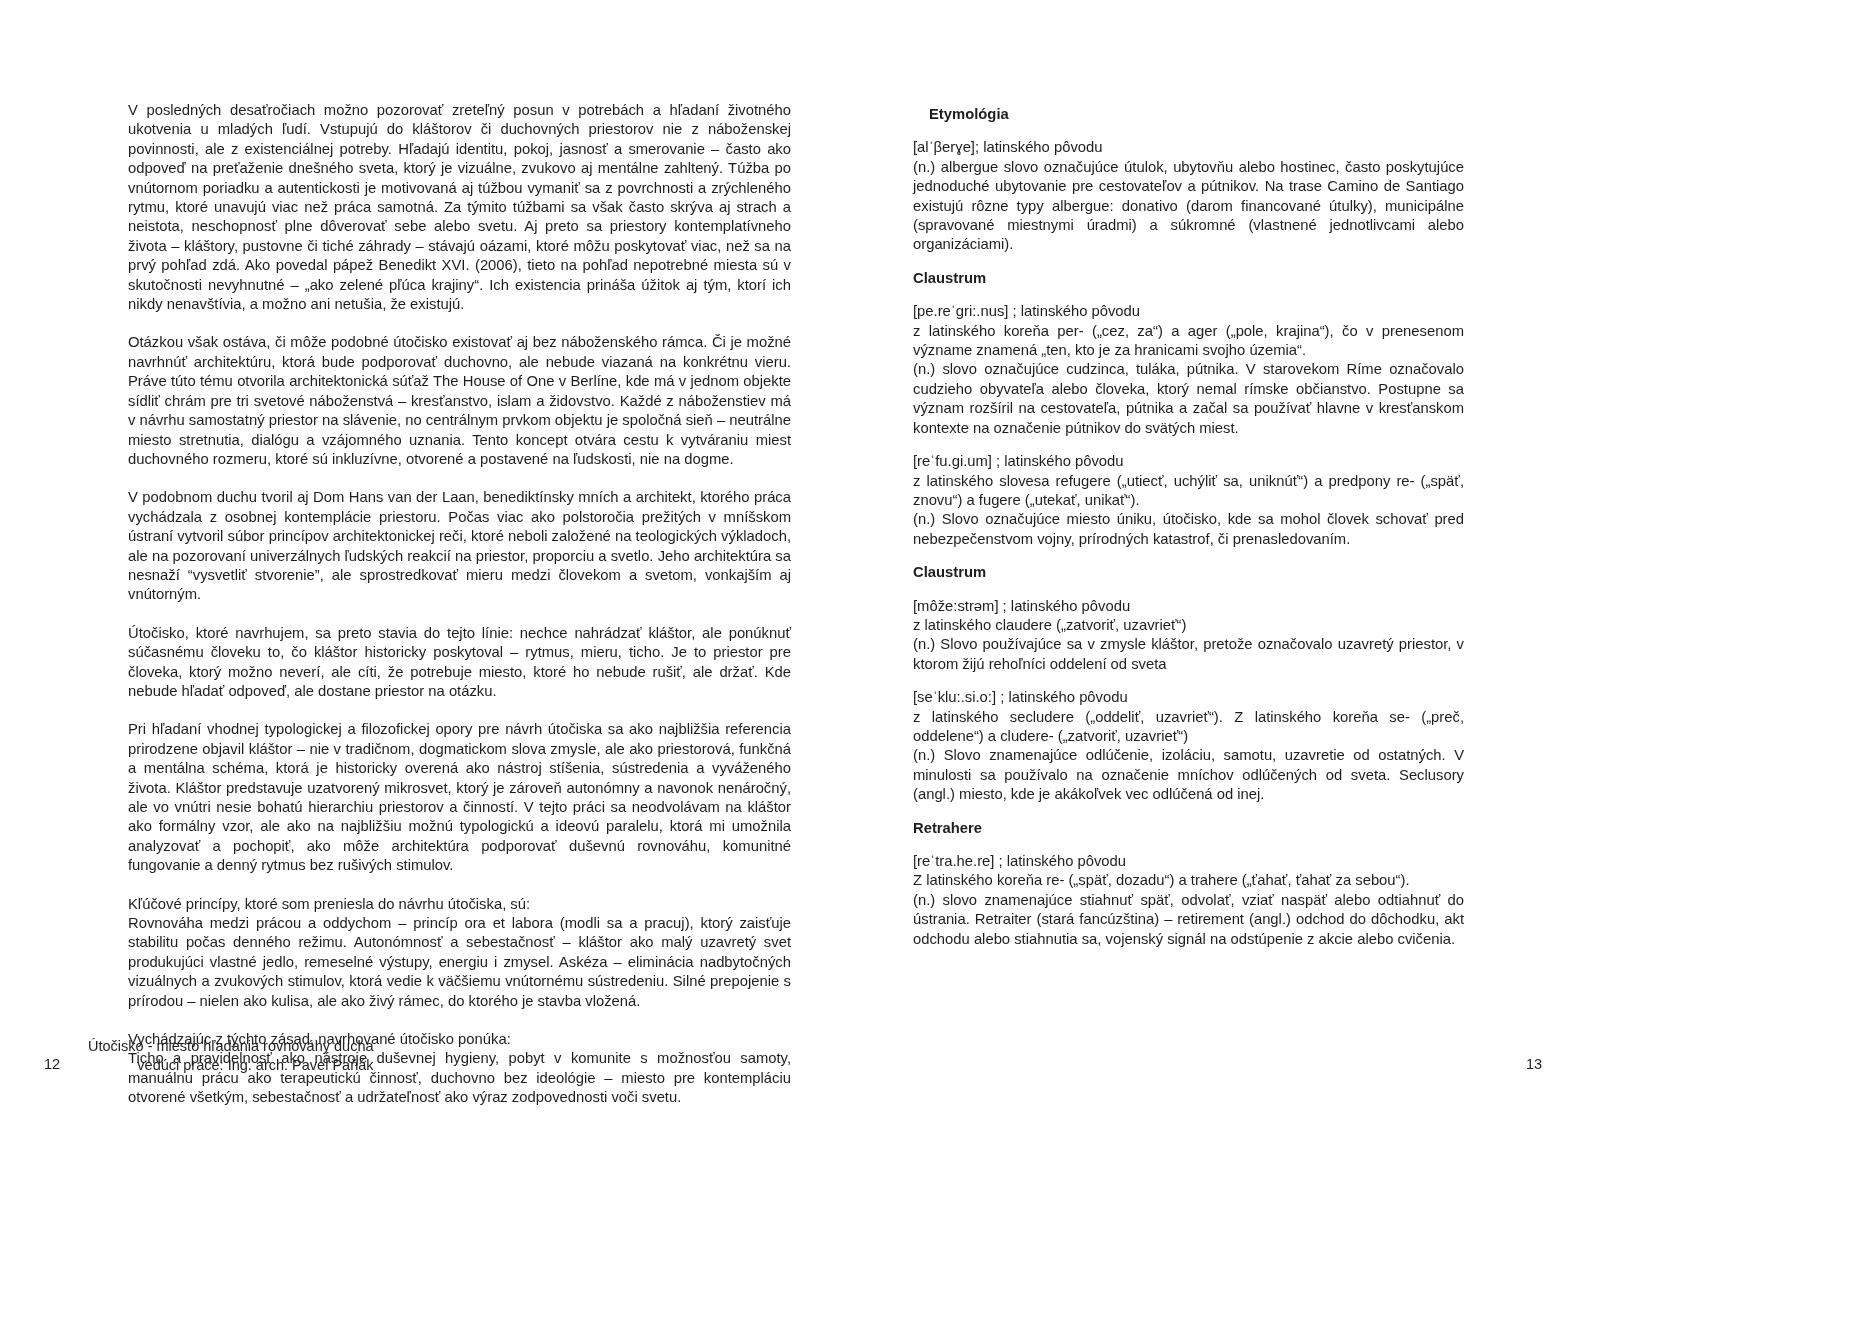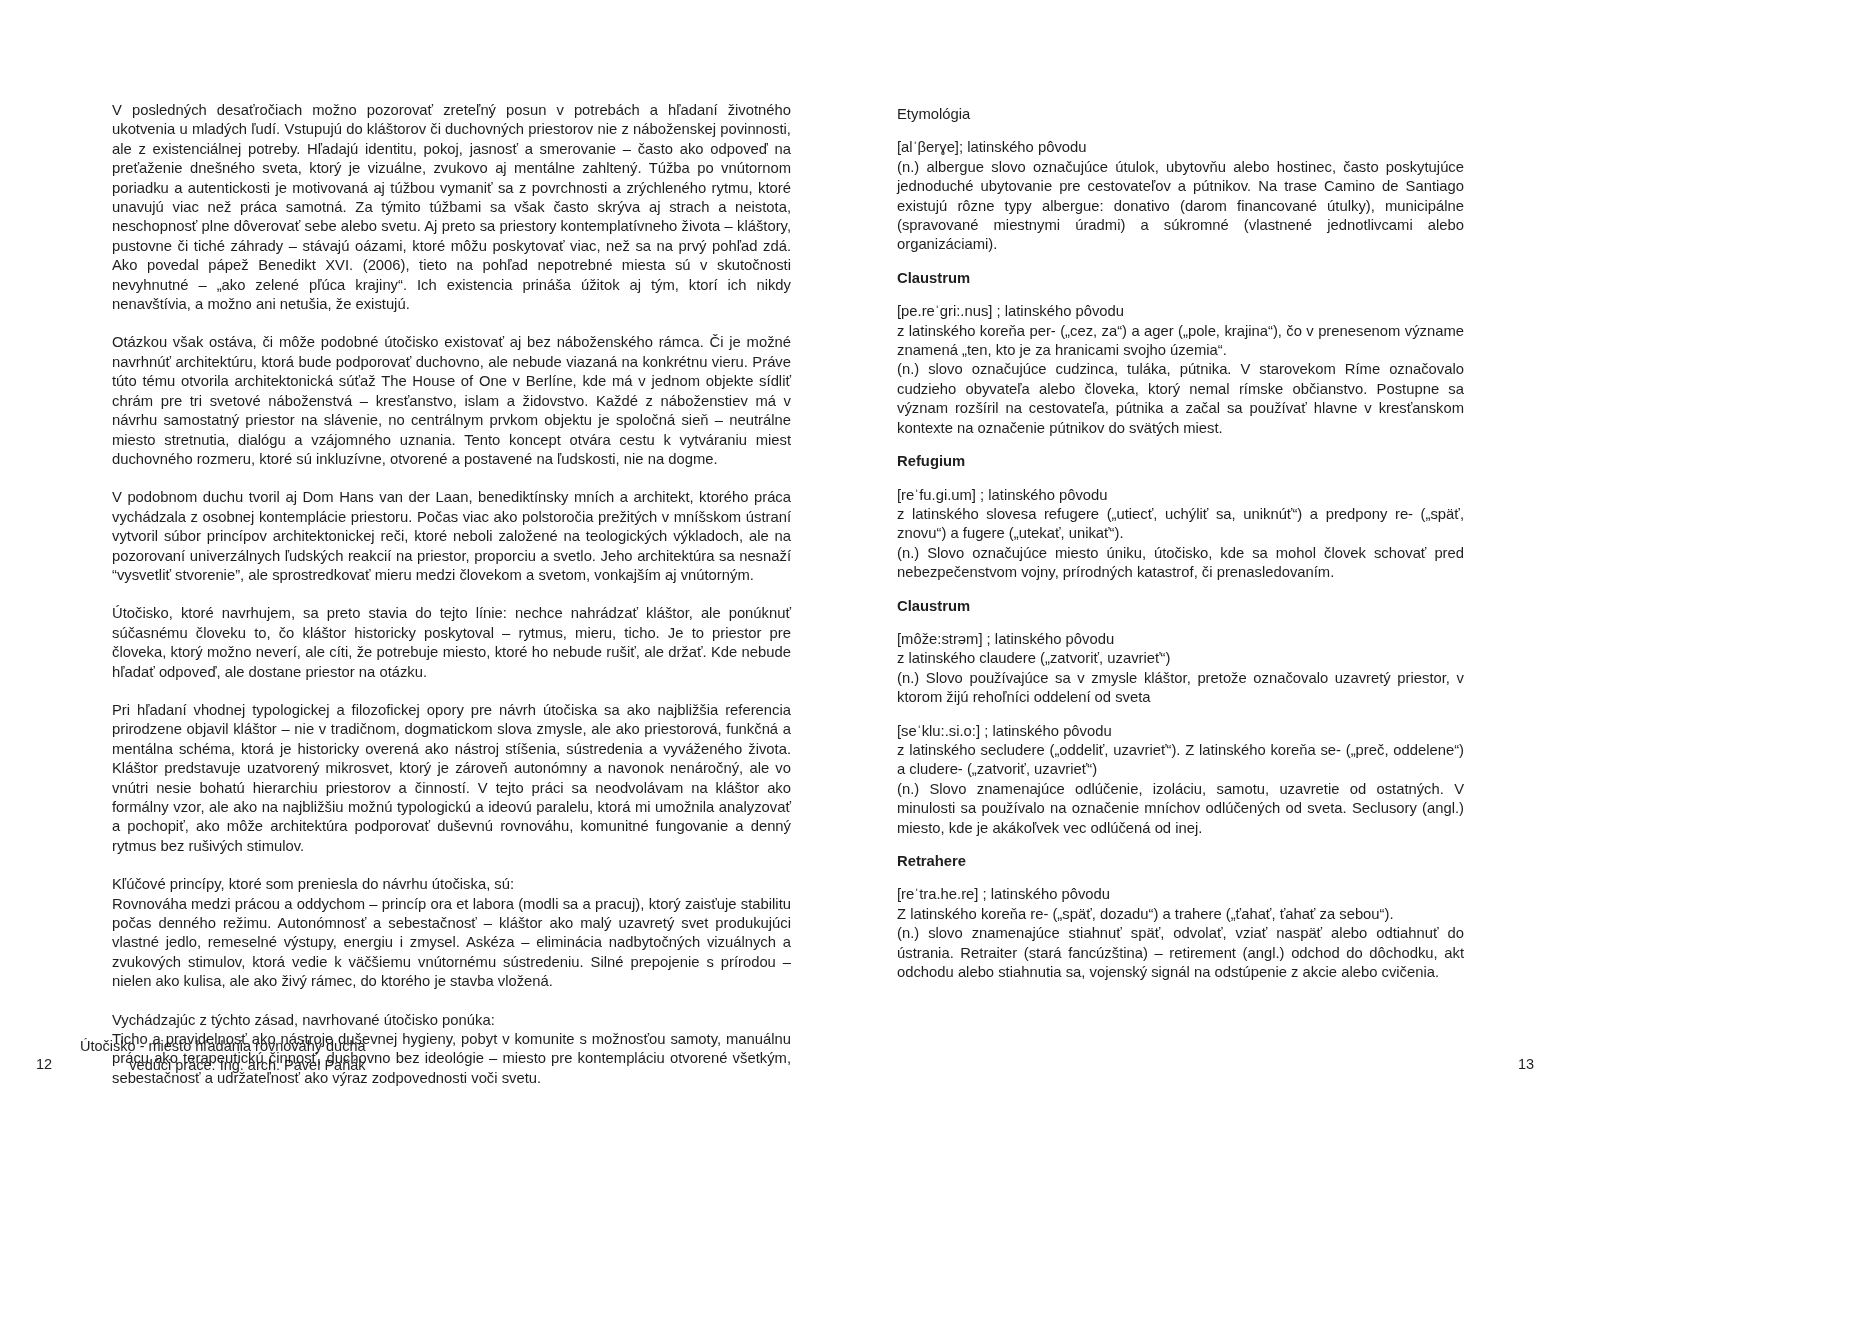--- a/index.html
+++ b/index.html
@@ -1,15 +1,15 @@
 <!DOCTYPE html>
 <html><head>
 <meta charset="utf-8">
 <style>
-  * { box-sizing: border-box; }
+  * { box-sizing: border-box; padding-left: 8px; }
   html, body {
     margin: 0; padding: 0;
     width: 1872px; height: 1324px;
     background: #ffffff;
     font-family: "Liberation Sans", "DejaVu Sans", sans-serif;
     color: #1e1e1e;
     position: relative;
     overflow: hidden;
   }
   .spread { position: absolute; inset: 0; }
@@ -26,22 +26,22 @@
   }
   .body-text {
     font-size: 14.8px;
     line-height: 19.4px;
     margin: 0 0 19px 0;
     white-space: pre-line;
   }
   .col-right .section-title {
     font-size: 14.8px;
     line-height: 19.4px;
-    font-weight: normal;
-    margin: 0 0 14px 0;
+    font-weight: bold;
+    margin: 0 0 14px 16px;
   }
   .entry-term {
     font-size: 14.8px;
     line-height: 19.4px;
     font-weight: bold;
     margin: 0 0 14px 0;
   }
   .entry-body {
     font-size: 14.8px;
     line-height: 19.4px;
@@ -82,21 +82,20 @@
     <p class="section-title">Etymológia</p>
 
     <p class="entry-body">[alˈβerɣe]; latinského pôvodu
 (n.) albergue slovo označujúce útulok, ubytovňu alebo hostinec, často poskytujúce jednoduché ubytovanie pre cestovateľov a pútnikov. Na trase Camino de Santiago existujú rôzne typy albergue: donativo (darom financované útulky), municipálne (spravované miestnymi úradmi) a súkromné (vlastnené jednotlivcami alebo organizáciami).</p>
 
     <p class="entry-term">Claustrum</p>
     <p class="entry-body">[pe.reˈgri:.nus] ; latinského pôvodu
 z latinského koreňa per- („cez, za“) a ager („pole, krajina“), čo v prenesenom význame znamená „ten, kto je za hranicami svojho územia“.
 (n.) slovo označujúce cudzinca, tuláka, pútnika. V starovekom Ríme označovalo cudzieho obyvateľa alebo človeka, ktorý nemal rímske občianstvo. Postupne sa význam rozšíril na cestovateľa, pútnika a začal sa používať hlavne v kresťanskom kontexte na označenie pútnikov do svätých miest.</p>
 
-    <p class="entry-term">Refugium</p>
     <p class="entry-body">[reˈfu.gi.um] ; latinského pôvodu
 z latinského slovesa refugere („utiecť, uchýliť sa, uniknúť“) a predpony re- („späť, znovu“) a fugere („utekať, unikať“).
 (n.) Slovo označujúce miesto úniku, útočisko, kde sa mohol človek schovať pred nebezpečenstvom vojny, prírodných katastrof, či prenasledovaním.</p>
 
     <p class="entry-term">Claustrum</p>
     <p class="entry-body">[môže:strəm] ; latinského pôvodu
 z latinského claudere („zatvoriť, uzavrieť“)
 (n.) Slovo používajúce sa v zmysle kláštor, pretože označovalo uzavretý priestor, v ktorom žijú rehoľníci oddelení od sveta</p>
 
     <p class="entry-body">[seˈklu:.si.o:] ; latinského pôvodu

